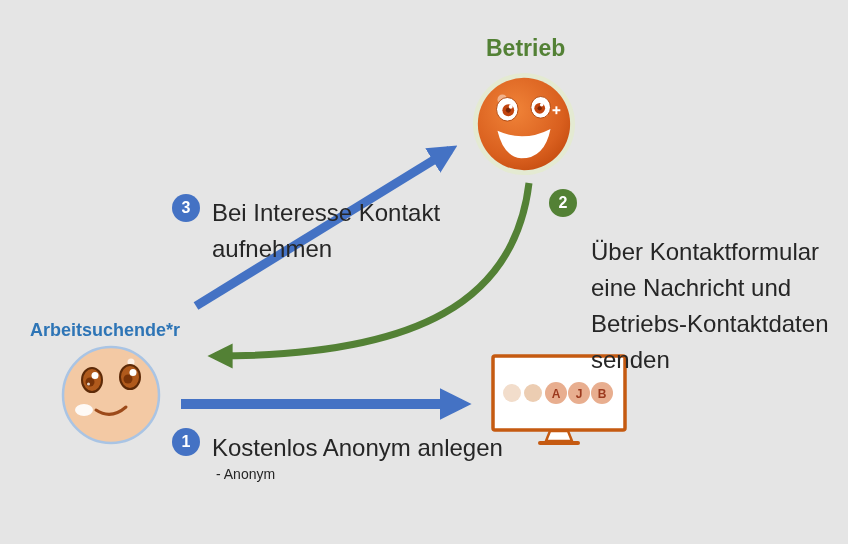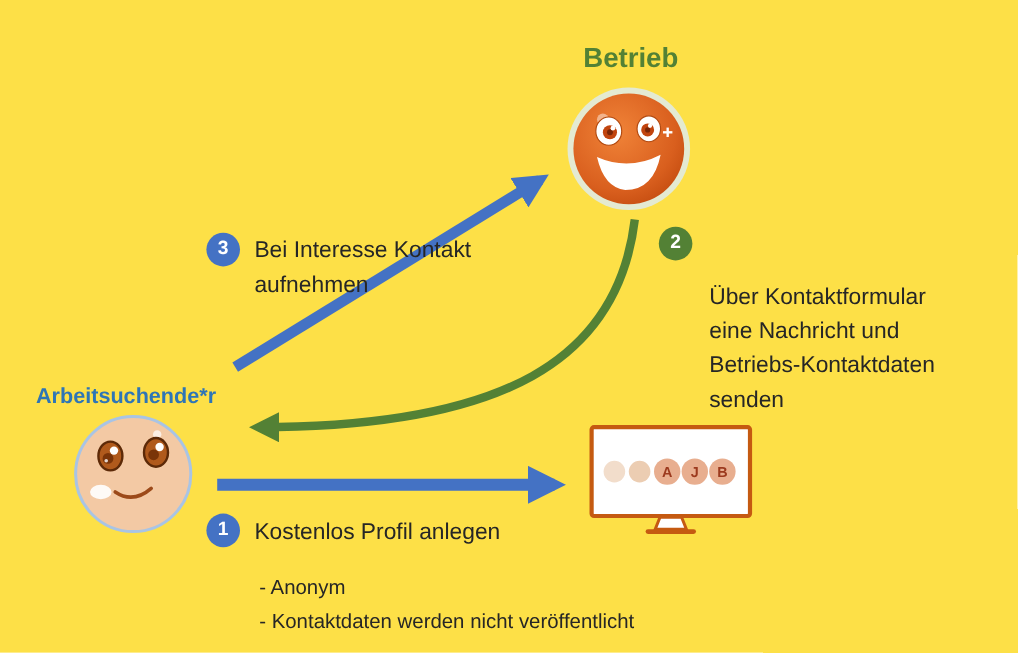--- a/index.html
+++ b/index.html
@@ -1,21 +1,21 @@
 <!DOCTYPE html>
 <html><head>
 <meta charset="utf-8">
 <style>
   * { margin: 0; padding: 0; box-sizing: border-box; }
   html, body { background: #ffffff; font-family: "Liberation Sans", sans-serif; }
   .canvas {
     position: relative;
     width: 848px;
     height: 544px;
-    background: #fde047;
+    background: #e5e5e5;
     overflow: hidden;
   }
 
   .actor-label { position: absolute; font-weight: bold; }
   .company-label { left: 486px; top: 35px; font-size: 23px; color: #538135; }
   .jobseeker-label { left: 30px; top: 320px; font-size: 18px; color: #2e75b6; }
 
   .badge {
     position: absolute;
     width: 28px; height: 28px;
@@ -26,33 +26,33 @@
     display: flex; align-items: center; justify-content: center;
   }
   .badge-blue  { background: #4472c4; }
   .badge-green { background: #538135; }
   .badge-1 { left: 172px; top: 428px; }
   .badge-2 { left: 549px; top: 189px; }
   .badge-3 { left: 172px; top: 194px; }
 
   .step-text {
     position: absolute;
-    font-size: 19px;
+    font-size: 24px;
     color: #262626;
     line-height: 1.5;
     white-space: pre-line;
   }
   .step-1-text { left: 212px; top: 430px; }
   .step-2-text { left: 591px; top: 186px; margin-top: 48px; }
   .step-3-text { left: 212px; top: 195px; }
 
   .bullets {
     position: absolute;
-    left: 216px; top: 476px;
-    font-size: 17px;
+    left: 216px; top: 463px;
+    font-size: 14px;
     color: #262626;
     line-height: 1.65;
   }
 
   .arrows-layer { position: absolute; left: 0; top: 0; pointer-events: none; }
   .company-face { position: absolute; left: 470px; top: 70px; }
   .jobseeker-face { position: absolute; left: 56px; top: 340px; }
   .monitor { position: absolute; left: 490px; top: 353px; }
 </style>
 </head>
@@ -145,20 +145,19 @@
   <div class="step-text step-3-text">Bei Interesse Kontakt
 aufnehmen</div>
 
   <div class="badge badge-green badge-2">2</div>
   <div class="step-text step-2-text">Über Kontaktformular
 eine Nachricht und
 Betriebs-Kontaktdaten
 senden</div>
 
   <div class="badge badge-blue badge-1">1</div>
-  <div class="step-text step-1-text">Kostenlos Profil anlegen</div>
+  <div class="step-text step-1-text">Kostenlos Anonym anlegen</div>
 
   <div class="bullets">
     <div>- Anonym</div>
-    <div>- Kontaktdaten werden nicht veröffentlicht</div>
   </div>
 
 </div>
 
 </body></html>

